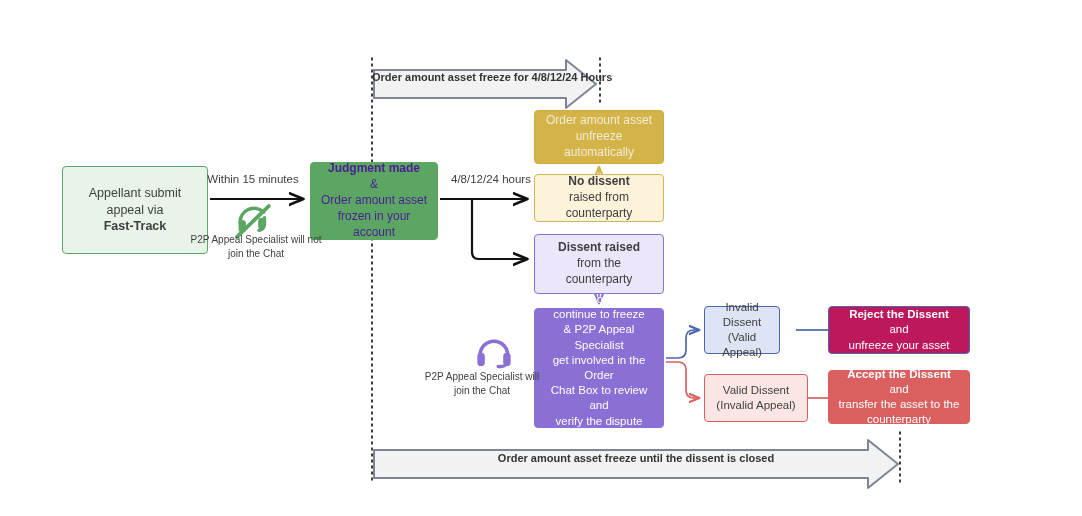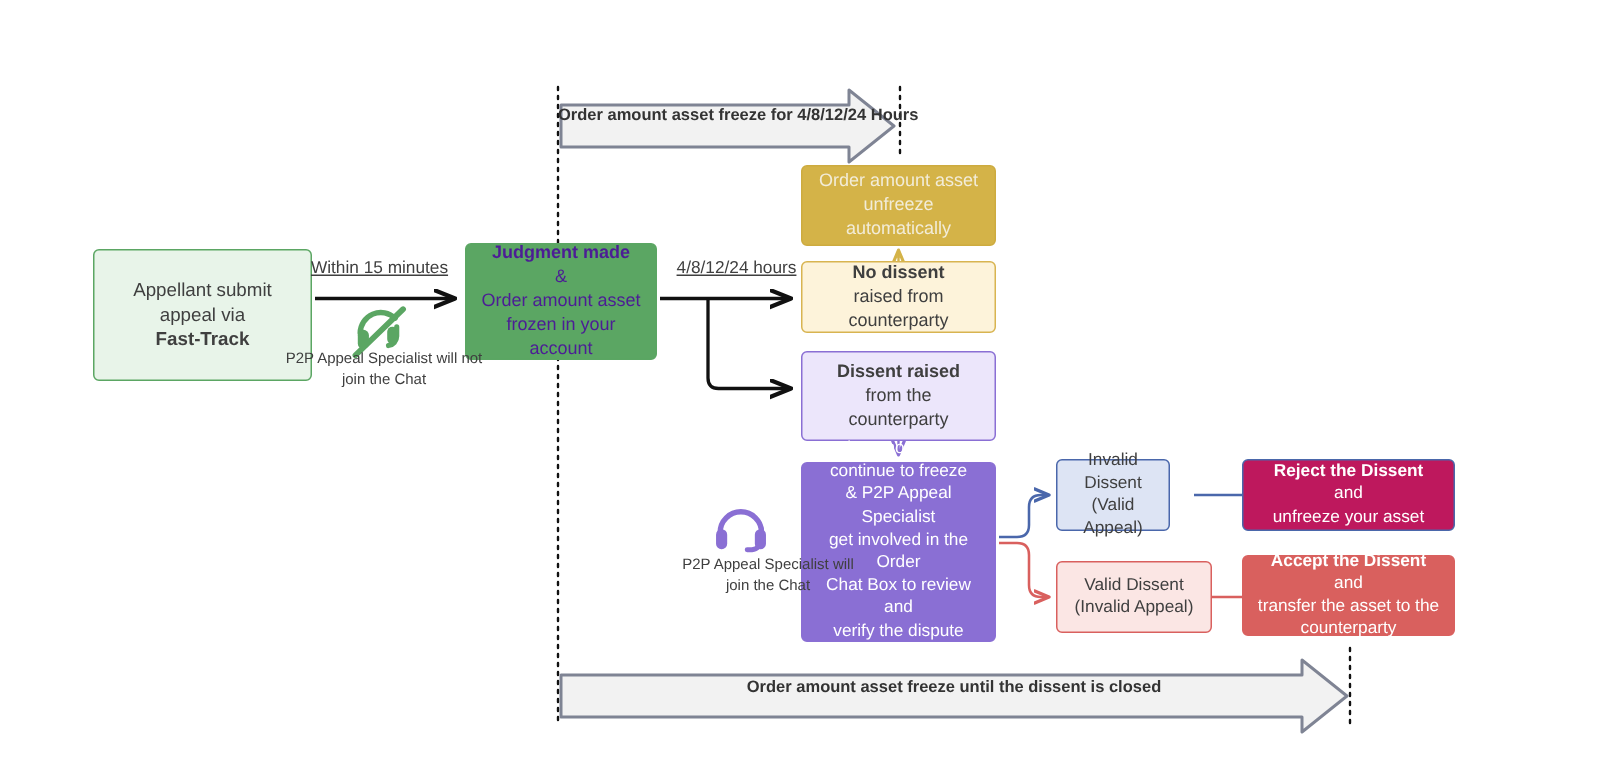--- a/index.html
+++ b/index.html
@@ -30,27 +30,27 @@
      background:#dde4f4;border:1.6px solid #4a67ab;color:#3f3f3f;font-size:11.5px;}
   .n-valid{left:704px;top:374px;width:104px;height:48px;
      background:#fbe6e4;border:1.6px solid #d9605e;color:#3f3f3f;font-size:11.5px;}
   .n-reject{left:828px;top:306px;width:142px;height:48px;
      background:#be185d;border:1.6px solid #4a67ab;color:#ffffff;font-size:11.5px;}
   .n-accept{left:828px;top:370px;width:142px;height:54px;
      background:#d9605e;border:1.6px solid #d9605e;color:#ffffff;font-size:11.5px;}
 
   
   .lbl{position:absolute;font-size:11.5px;color:#3f3f3f;text-align:center;
-       line-height:1.35;text-decoration:underline;}
+       line-height:1.35;}
   .lbl-within{left:193px;top:172px;width:120px;}
   .lbl-hours{left:438px;top:172px;width:106px;}
   .cap{position:absolute;font-size:10px;color:#3f3f3f;text-align:center;
        line-height:1.4;width:132px;}
   .cap-nochat{left:190px;top:233px;}
-  .cap-join{left:446px;top:370px;}
+  .cap-join{left:416px;top:370px;}
 
   .banner-text{position:absolute;font-size:11px;font-weight:bold;color:#333;
        text-align:center;white-space:nowrap;}
   .bt-top{left:372px;top:71px;width:212px;}
   .bt-bottom{left:380px;top:452px;width:512px;}
 </style>
 </head>
 <body>
 
 <svg id="canvas" viewBox="0 0 1082 516">

